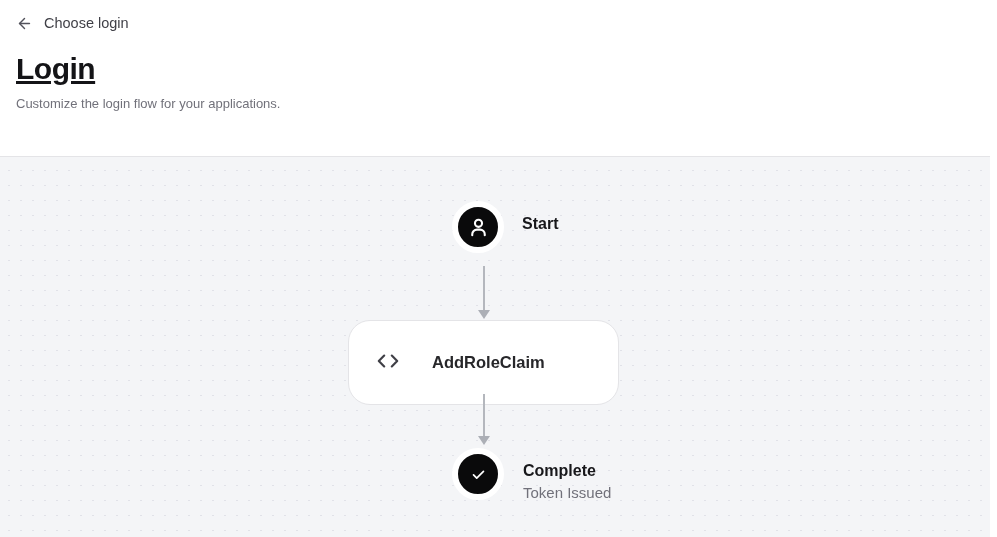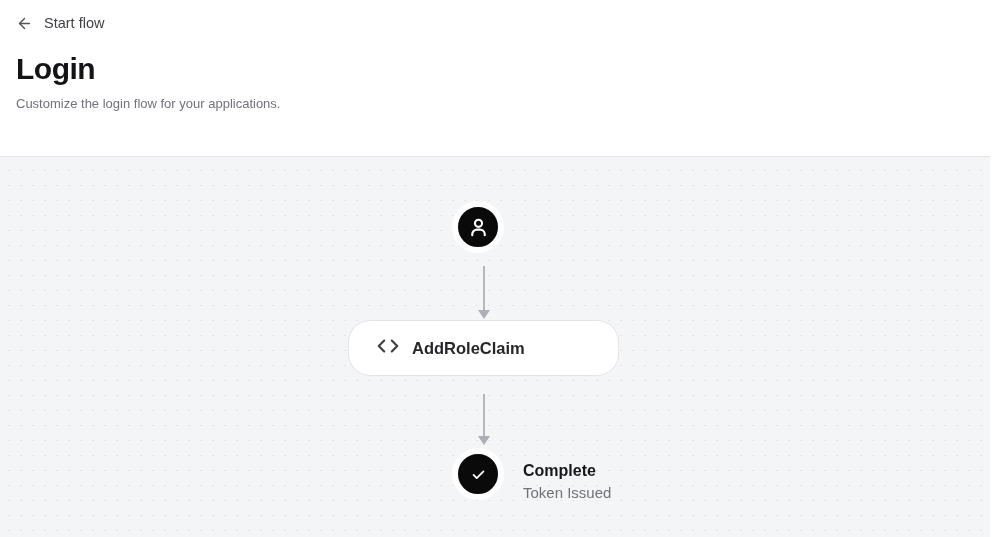--- a/index.html
+++ b/index.html
@@ -31,20 +31,21 @@
     font-size: 14.5px;
     font-weight: 500;
     color: #3f3f46;
   }
   .page-title {
     margin-top: 19px;
     font-size: 30px;
     font-weight: 700;
     letter-spacing: -0.5px;
     color: #141417;
+    text-decoration: underline;
   }
   .page-subtitle {
     margin-top: 10px;
     font-size: 13px;
     color: #71717a;
   }
 
   
   .canvas {
     position: relative;
@@ -111,28 +112,28 @@
     border-right: 6px solid transparent;
     border-top: 9px solid #acafb6;
   }
 
   
   .step-card {
     position: absolute;
     left: 348px;
     top: 163px;
     width: 271px;
-    height: 56px;
+    height: 85px;
     background: #ffffff;
     border: 1px solid #e4e4e7;
     border-radius: 22px;
     display: flex;
     align-items: center;
     padding-left: 26px;
-    gap: 11px;
+    gap: 31px;
     cursor: pointer;
   }
   .step-card .step-label {
     font-size: 16.5px;
     font-weight: 700;
     color: #27272a;
   }
 
   
   #start-circle    { left: 452px; top: 44px; }
@@ -146,37 +147,38 @@
 <body>
 
 <div class="header">
   <div class="back-row">
     <span>
       <svg width="17" height="17" viewBox="0 0 24 24" fill="none" stroke="#52525b" stroke-width="2" stroke-linecap="round" stroke-linejoin="round">
         <path d="M19 12H5"></path>
           <path d="M12 19l-7-7 7-7"></path>
       </svg>
     </span>
-    <span class="back-label">Start flow</span>
+    <span class="back-label">Choose login</span>
   </div>
   <div class="page-title">Login</div>
   <div class="page-subtitle">Customize the login flow for your applications.</div>
 </div>
 
 <div class="canvas">
 
   <div class="node-circle" id="start-circle">
     <span>
       <svg width="25" height="25" viewBox="0 0 24 24" fill="none" stroke="#ffffff" stroke-width="2" stroke-linecap="round" stroke-linejoin="round">
         <circle cx="12" cy="8" r="3.4"></circle>
         <path d="M6 19.5v-1a4.5 4.5 0 0 1 4.5-4.5h3a4.5 4.5 0 0 1 4.5 4.5v1"></path>
       </svg>
     </span>
   </div>
   <div class="node-labels" id="start-labels">
+    <div class="node-title">Start</div>
   </div>
 
   <div class="connector" id="connector-1">
     <div class="line"></div>
     <div class="arrowhead"></div>
   </div>
 
   <div class="step-card">
     <span>
       <svg width="26" height="26" viewBox="0 0 24 24" fill="none" stroke="#3f3f46" stroke-width="2" stroke-linecap="round" stroke-linejoin="round">

